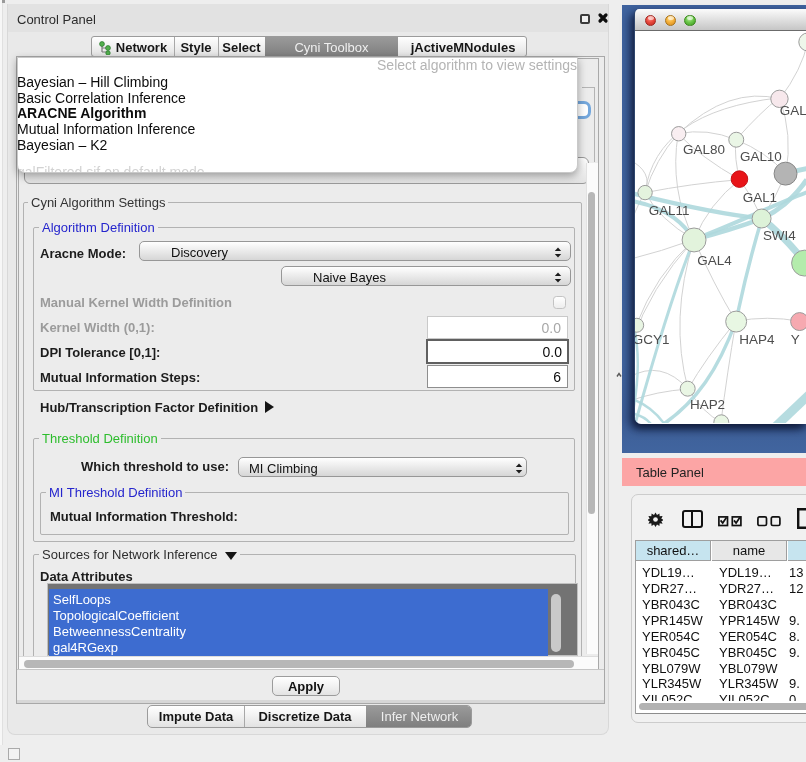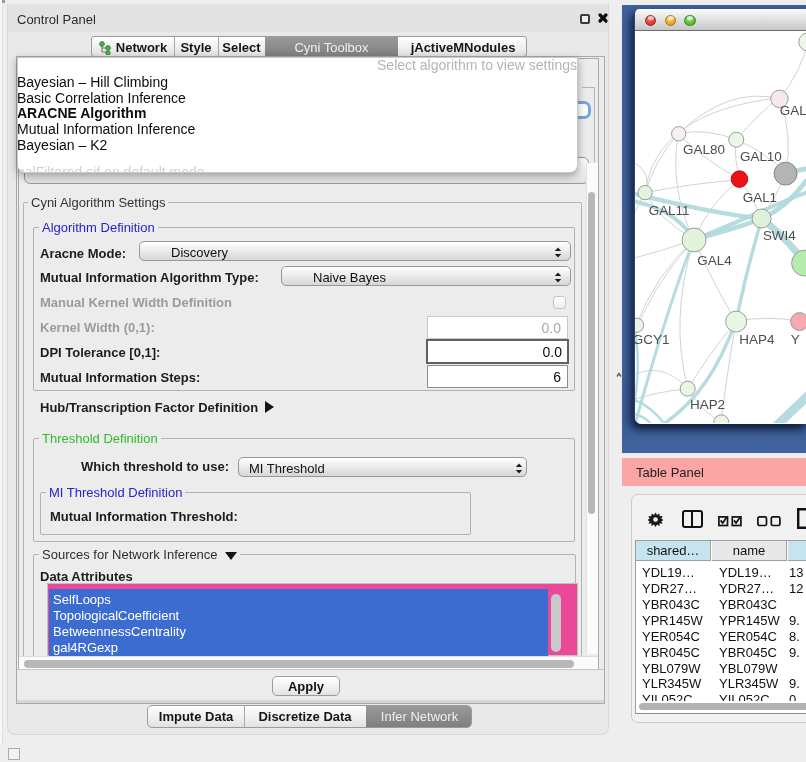--- a/index.html
+++ b/index.html
@@ -32,21 +32,21 @@
 .lblgray { color:#9b9b9b; }
 .combo { position:absolute; background:linear-gradient(#ffffff,#d6d6d6); border:1px solid #979797;
   border-radius:5px; font-size:13px; color:#111; }
 .combo span { position:absolute; left:31px; top:2.5px; }
 .combo svg { position:absolute; top:4.5px; }
 .tf { position:absolute; background:#fff; font-size:14px; text-align:right; }
 .vscroll-track { position:absolute; background:#fbfbfb; }
 .thumb { position:absolute; background:#b7b7b7; border-radius:6px; }
 
 
-#dlist { position:absolute; background:#ec4899; border:1px solid #c0c0c0; }
+#dlist { position:absolute; background:#737373; border:1px solid #c0c0c0; }
 #dlist .row { position:absolute; left:1px; width:498px; height:16px; color:#fff;
   font-size:13px; padding-left:4px; line-height:15px; }
 
 #applybtn { position:absolute; background:linear-gradient(#ffffff,#e3e3e3); border:1px solid #9c9c9c;
   border-radius:5px; font-size:13px; font-weight:bold; color:#111; text-align:center; }
 
 
 #btabs { left:139px; top:701px; width:325px; height:23px; background:linear-gradient(#ffffff,#e2e2e2);
   border:1px solid #9b9b9b; border-radius:5px; overflow:hidden; font-size:13px; font-weight:bold; color:#161616; }
 #btabs .seg { position:absolute; top:0; height:100%; display:flex; align-items:center; justify-content:center; }
@@ -129,21 +129,20 @@
         <legend style="left:5px;color:#2525cd;">Algorithm Definition</legend>
       </fieldset>
       <div class="lbl" style="left:23px;top:189px;">Aracne Mode:</div>
       <div class="combo" style="left:122px;top:184px;width:432px;height:20px;">
         <span>Discovery</span>
         <svg style="right:8px;" width="8" height="11" viewBox="0 0 8 11">
           <path d="M4 0.5 L7.2 4 L0.8 4 Z" fill="#1c1c1c"></path>
             <path d="M4 10.5 L0.8 7 L7.2 7 Z" fill="#1c1c1c"></path>
         </svg>
       </div>
-      <div class="lbl" style="left:23px;top:213px;">Mutual Information Algorithm Type:</div>
       <div class="combo" style="left:264px;top:209px;width:290px;height:20px;">
         <span>Naive Bayes</span>
         <svg style="right:8px;" width="8" height="11" viewBox="0 0 8 11">
           <path d="M4 0.5 L7.2 4 L0.8 4 Z" fill="#1c1c1c"></path>
             <path d="M4 10.5 L0.8 7 L7.2 7 Z" fill="#1c1c1c"></path>
         </svg>
       </div>
       <div class="lbl lblgray" style="left:23px;top:238px;">Manual Kernel Width Definition</div>
       <div class="abs" style="left:536px;top:239px;width:13px;height:13px;border:1.5px solid #c3c3c3;border-radius:3.5px;background:linear-gradient(#ffffff,#ededed);"></div>
       <div class="lbl lblgray" style="left:23px;top:263px;">Kernel Width (0,1):</div>
@@ -154,27 +153,27 @@
       <div class="tf" style="left:410px;top:308px;width:141px;height:23px;border:1px solid #8e8e8e;color:#0c0c0c;padding:3px 6px 0 0;">6</div>
 
       <div class="lbl" style="left:23px;top:343px;">Hub/Transcription Factor Definition</div>
       <div class="abs" style="left:248px;top:344px;width:0;height:0;border-left:9px solid #141414;border-top:6.5px solid transparent;border-bottom:6.5px solid transparent;"></div>
 
       <fieldset style="left:16px;top:381px;width:542px;height:104px;">
         <legend style="left:5px;color:#2dbd2d;">Threshold Definition</legend>
       </fieldset>
       <div class="lbl" style="left:64px;top:402px;">Which threshold to use:</div>
       <div class="combo" style="left:221px;top:400px;width:289px;height:20px;">
-        <span style="left:10px;">MI Threshold</span>
+        <span style="left:10px;">MI Climbing</span>
         <svg style="right:3px;" width="8" height="11" viewBox="0 0 8 11">
           <path d="M4 0.5 L7.2 4 L0.8 4 Z" fill="#1c1c1c"></path>
             <path d="M4 10.5 L0.8 7 L7.2 7 Z" fill="#1c1c1c"></path>
         </svg>
       </div>
-      <fieldset style="left:23px;top:435px;width:431px;height:43px;">
+      <fieldset style="left:23px;top:435px;width:529px;height:43px;">
         <legend style="left:5px;color:#2525cd;">MI Threshold Definition</legend>
       </fieldset>
       <div class="lbl" style="left:33px;top:452px;">Mutual Information Threshold:</div>
 
       <fieldset style="left:16px;top:497px;width:543px;height:105px;">
         <legend style="left:5px;color:#2e2e2e;">Sources for Network Inference
           <span style="display:inline-block;width:0;height:0;border-top:8px solid #141414;border-left:6.5px solid transparent;border-right:6.5px solid transparent;vertical-align:middle;margin-left:4px;"></span>
         </legend>
       </fieldset>
       <div class="lbl" style="left:23px;top:512px;">Data Attributes</div>

